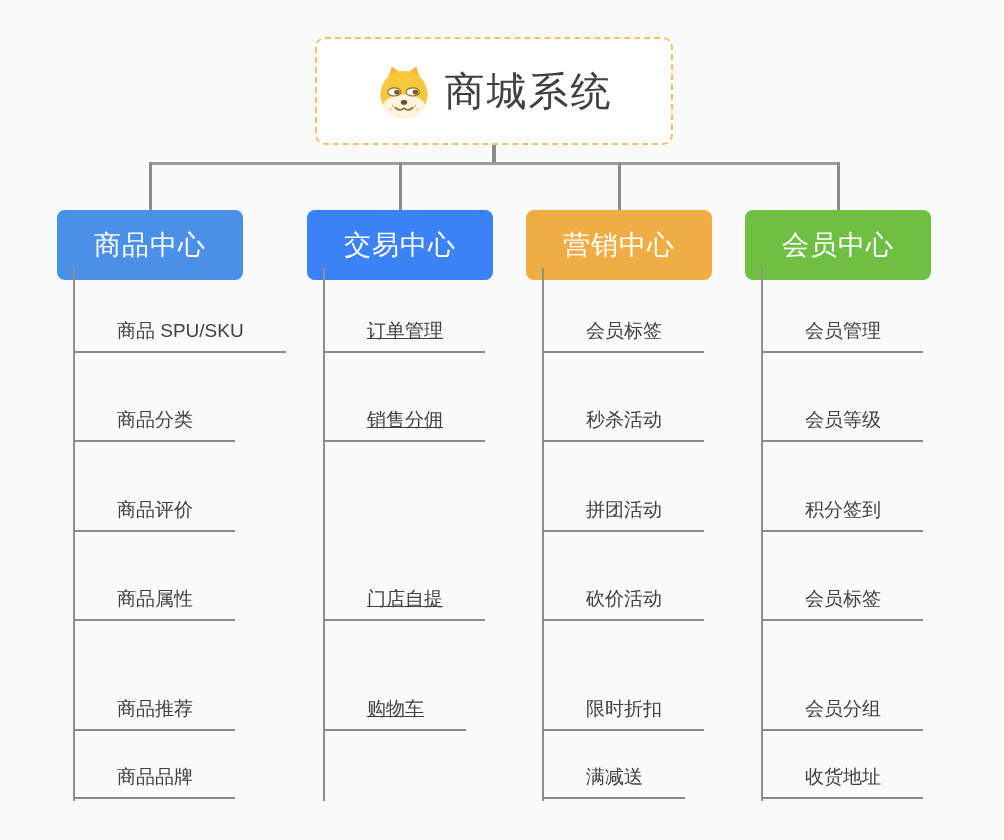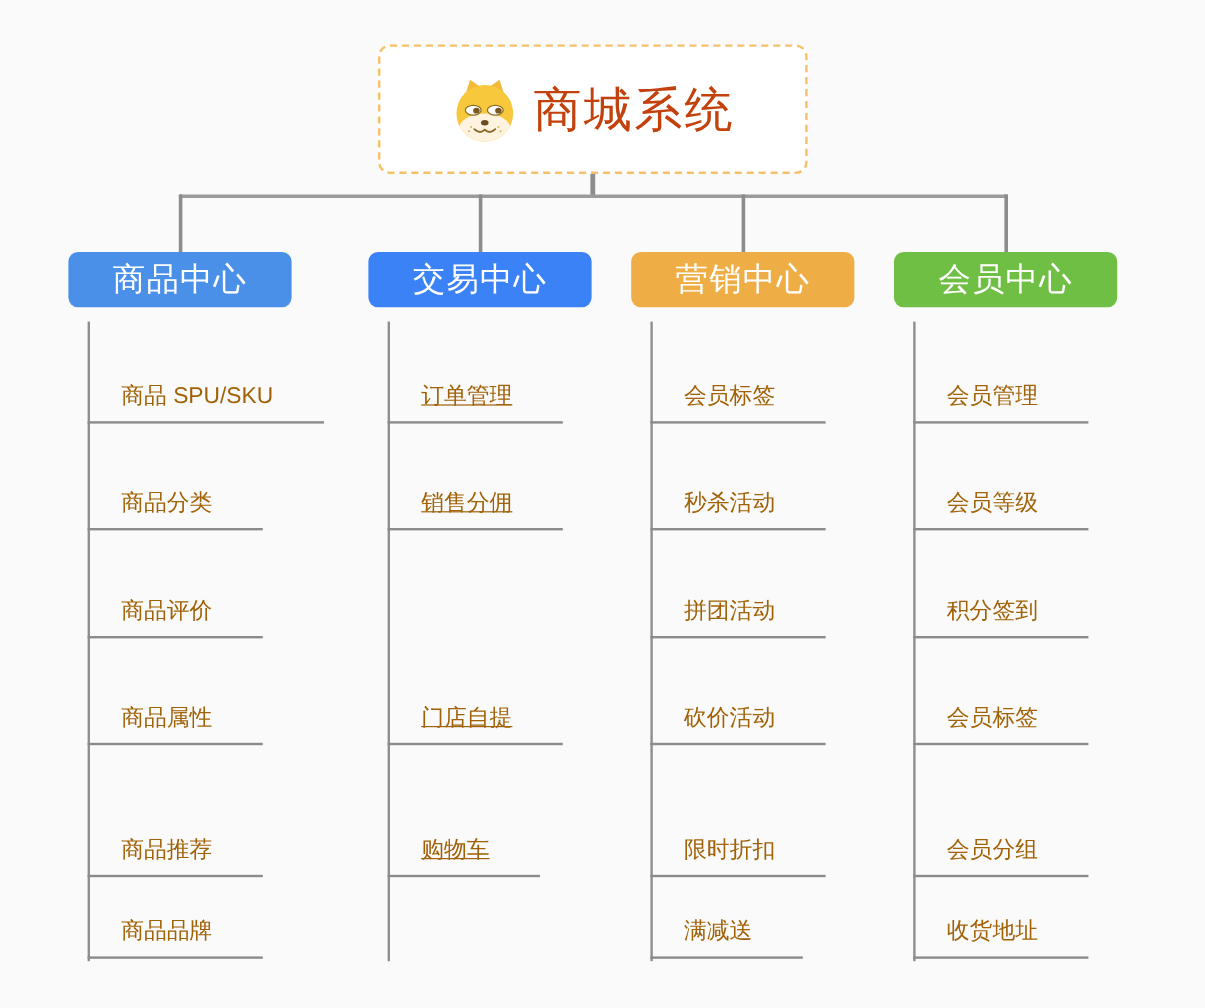--- a/index.html
+++ b/index.html
@@ -36,21 +36,21 @@
   .stem{left:492px;top:145px;width:4px;height:18px;}
   .bus{left:149px;top:162px;width:691px;height:3px;background:#9b9b9b;border-radius:2px;}
   .drop{top:162px;width:3px;height:48px;}
   .drop.d0{left:149px;}
   .drop.d1{left:399px;}
   .drop.d2{left:618px;}
   .drop.d3{left:837px;}
   
   .branch-box{
     position:absolute;top:210px;
-    width:186px;height:46px;
+    width:186px;height:70px;
     border-radius:8px;
     display:flex;align-items:center;justify-content:center;
     color:#ffffff;
     font-size:27px;
     letter-spacing:1px;
   }
   .branch-box.col0{left:57px;}
   .branch-box.col1{left:307px;}
   .branch-box.col2{left:526px;}
   .branch-box.col3{left:745px;}
@@ -61,22 +61,22 @@
   }
   .rail.col0{left:73px;}
   .rail.col1{left:323px;}
   .rail.col2{left:542px;}
   .rail.col3{left:761px;}
   
   .item{
     position:absolute;
     font-size:19px;
     line-height:27px;
-    color:#a16207;
-    padding:0 42px 7px 28px;
+    color:#404040;
+    padding:0 42px 7px 44px;
     border-bottom:2px solid #8b8b8b;
     white-space:nowrap;
   }
   .item.col0{left:73px;}
   .item.col1{left:323px;text-decoration:underline;}
   .item.col2{left:542px;}
   .item.col3{left:761px;}
   .r0{top:317px;} .r1{top:406px;} .r2{top:496px;}
   .r3{top:585px;} .r4{top:674px;margin-top:21px;} .r5{top:763px;}
 </style>
@@ -105,21 +105,21 @@
       <ellipse cx="42" cy="33" rx="7.5" ry="4.6" fill="#ffffff" stroke="#8a6d1f" stroke-width="1.2"></ellipse>
       <ellipse cx="24" cy="33.4" rx="3.1" ry="2.7" fill="#7a5a21"></ellipse>
       <ellipse cx="45" cy="33.4" rx="3.1" ry="2.7" fill="#7a5a21"></ellipse>
       <ellipse cx="32" cy="45" rx="3.6" ry="2.6" fill="#6b4d1e"></ellipse>
       <path d="M22,51 Q27,56 32,51.6 Q37,56 42,51" fill="none" stroke="#8a6a2a" stroke-width="1.8" stroke-linecap="round"></path>
       <circle cx="19" cy="49" r="1" fill="#d9b25e"></circle>
       <circle cx="17" cy="53" r="1" fill="#d9b25e"></circle>
       <circle cx="45" cy="49" r="1" fill="#d9b25e"></circle>
       <circle cx="47" cy="53" r="1" fill="#d9b25e"></circle>
     </svg>
-    <span class="root-label" style="color: #c2410c;">商城系统</span>
+    <span class="root-label" style="color: #404040;">商城系统</span>
   </div>
 
   <div class="branch-box col0" style="background-color: rgb(74, 144, 232);">商品中心</div>
   <div class="branch-box col1" style="background-color: #3b82f6;">交易中心</div>
   <div class="branch-box col2" style="background-color: rgb(239, 174, 69);">营销中心</div>
   <div class="branch-box col3" style="background-color: rgb(111, 191, 68);">会员中心</div>
 
   <div class="rail col0"></div>
   <div class="rail col1"></div>
   <div class="rail col2"></div>

